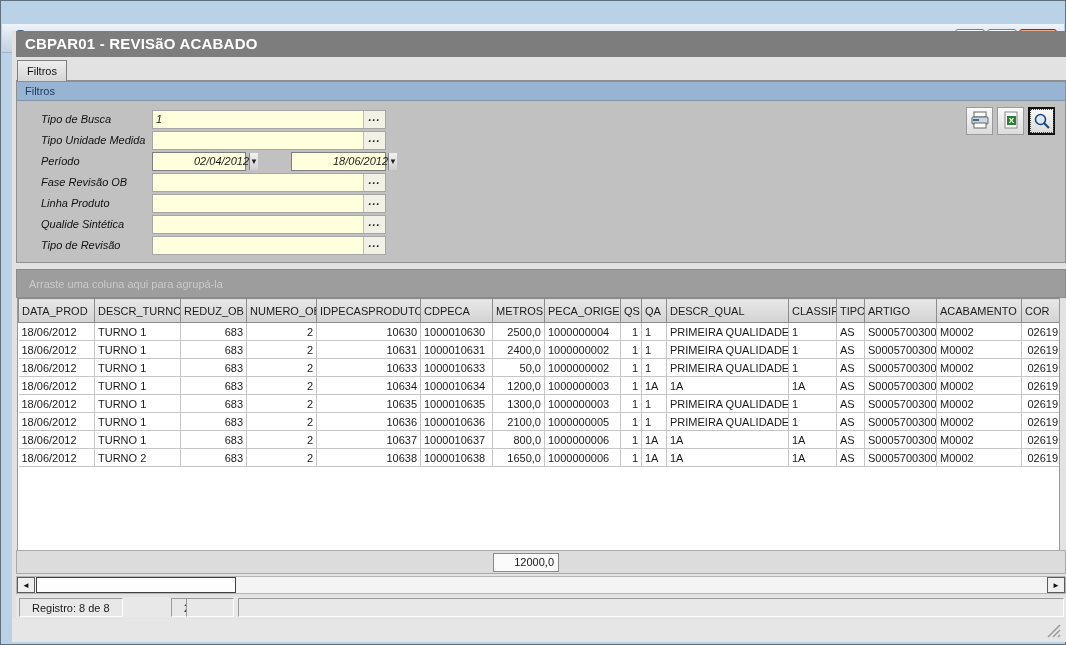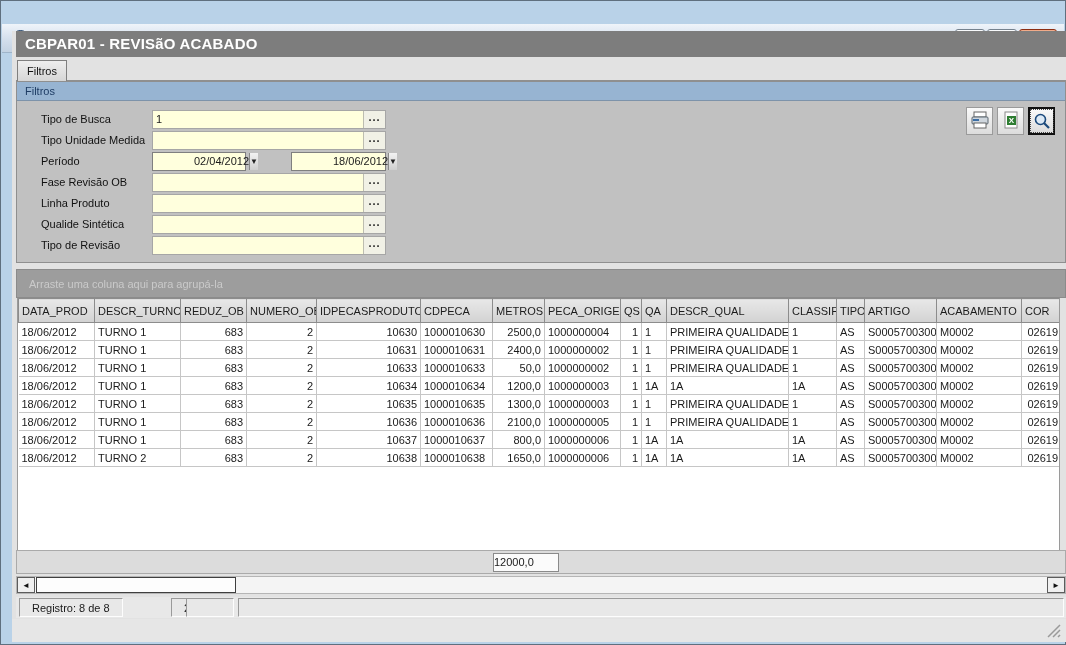--- a/index.html
+++ b/index.html
@@ -52,21 +52,21 @@
   }
   
   .filterpanel {
     position:absolute; left:4px; top:50px; width:1050px; height:182px;
     background:#c1c1c1; border:1px solid #8f8f8f;
   }
   .panelheader {
     position:absolute; left:0; top:0; right:0; height:19px; background:#97b4d2;
     border-bottom:1px solid #7d93aa; color:#1e3c64; font-size:11px; line-height:18px; padding-left:8px;
   }
-  .frow { position:absolute; height:19px; }
+  .frow { position:absolute; height:19px;font-style:italic; }
   .flabel { position:absolute; left:24px; width:110px; line-height:19px; color:#111; }
   .ffield {
     position:absolute; left:135px; width:234px; height:19px; background:#ffffdd;
     border:1px solid #a6a6a6; line-height:17px; padding-left:3px; display:flex;
   }
   .fvalue { flex:1; overflow:hidden; }
   .ellipsisbtn {
     width:22px; height:17px; background:#f1f1e6; border-left:1px solid #bdbdb0;
     text-align:center; line-height:12px; font-weight:bold; color:#222; letter-spacing:1px;
   }
@@ -104,21 +104,21 @@
     font-size:11px; padding:0 3px; overflow:hidden; white-space:nowrap; background:#fff;
   }
   td.r, th.r { text-align:right; }
   
   .summaryrow {
     position:absolute; left:4px; top:519px; width:1050px; height:24px; background:#dcdcdc;
     border:1px solid #aaaaaa;
   }
   .summarybox {
     position:absolute; left:476px; top:2px; width:66px; height:19px; background:#fbfbfb;
-    border:1px solid #8a8a8a; text-align:left; line-height:17px; padding-right:4px;
+    border:1px solid #8a8a8a; text-align:right; line-height:17px; padding-right:4px;
   }
   .hscroll {
     position:absolute; left:4px; top:545px; width:1050px; height:18px; background:#f4f4f4;
     border:1px solid #b5b5b5;
   }
   .sarrow {
     position:absolute; top:0; width:18px; height:16px; background:#f0f0f0; border:1px solid #5c5c5c;
     text-align:center; line-height:15px; font-size:8px; color:#111;
   }
   .sthumb { position:absolute; left:19px; top:0; width:200px; height:16px; background:#fdfdfd; border:1px solid #3f3f3f; }

